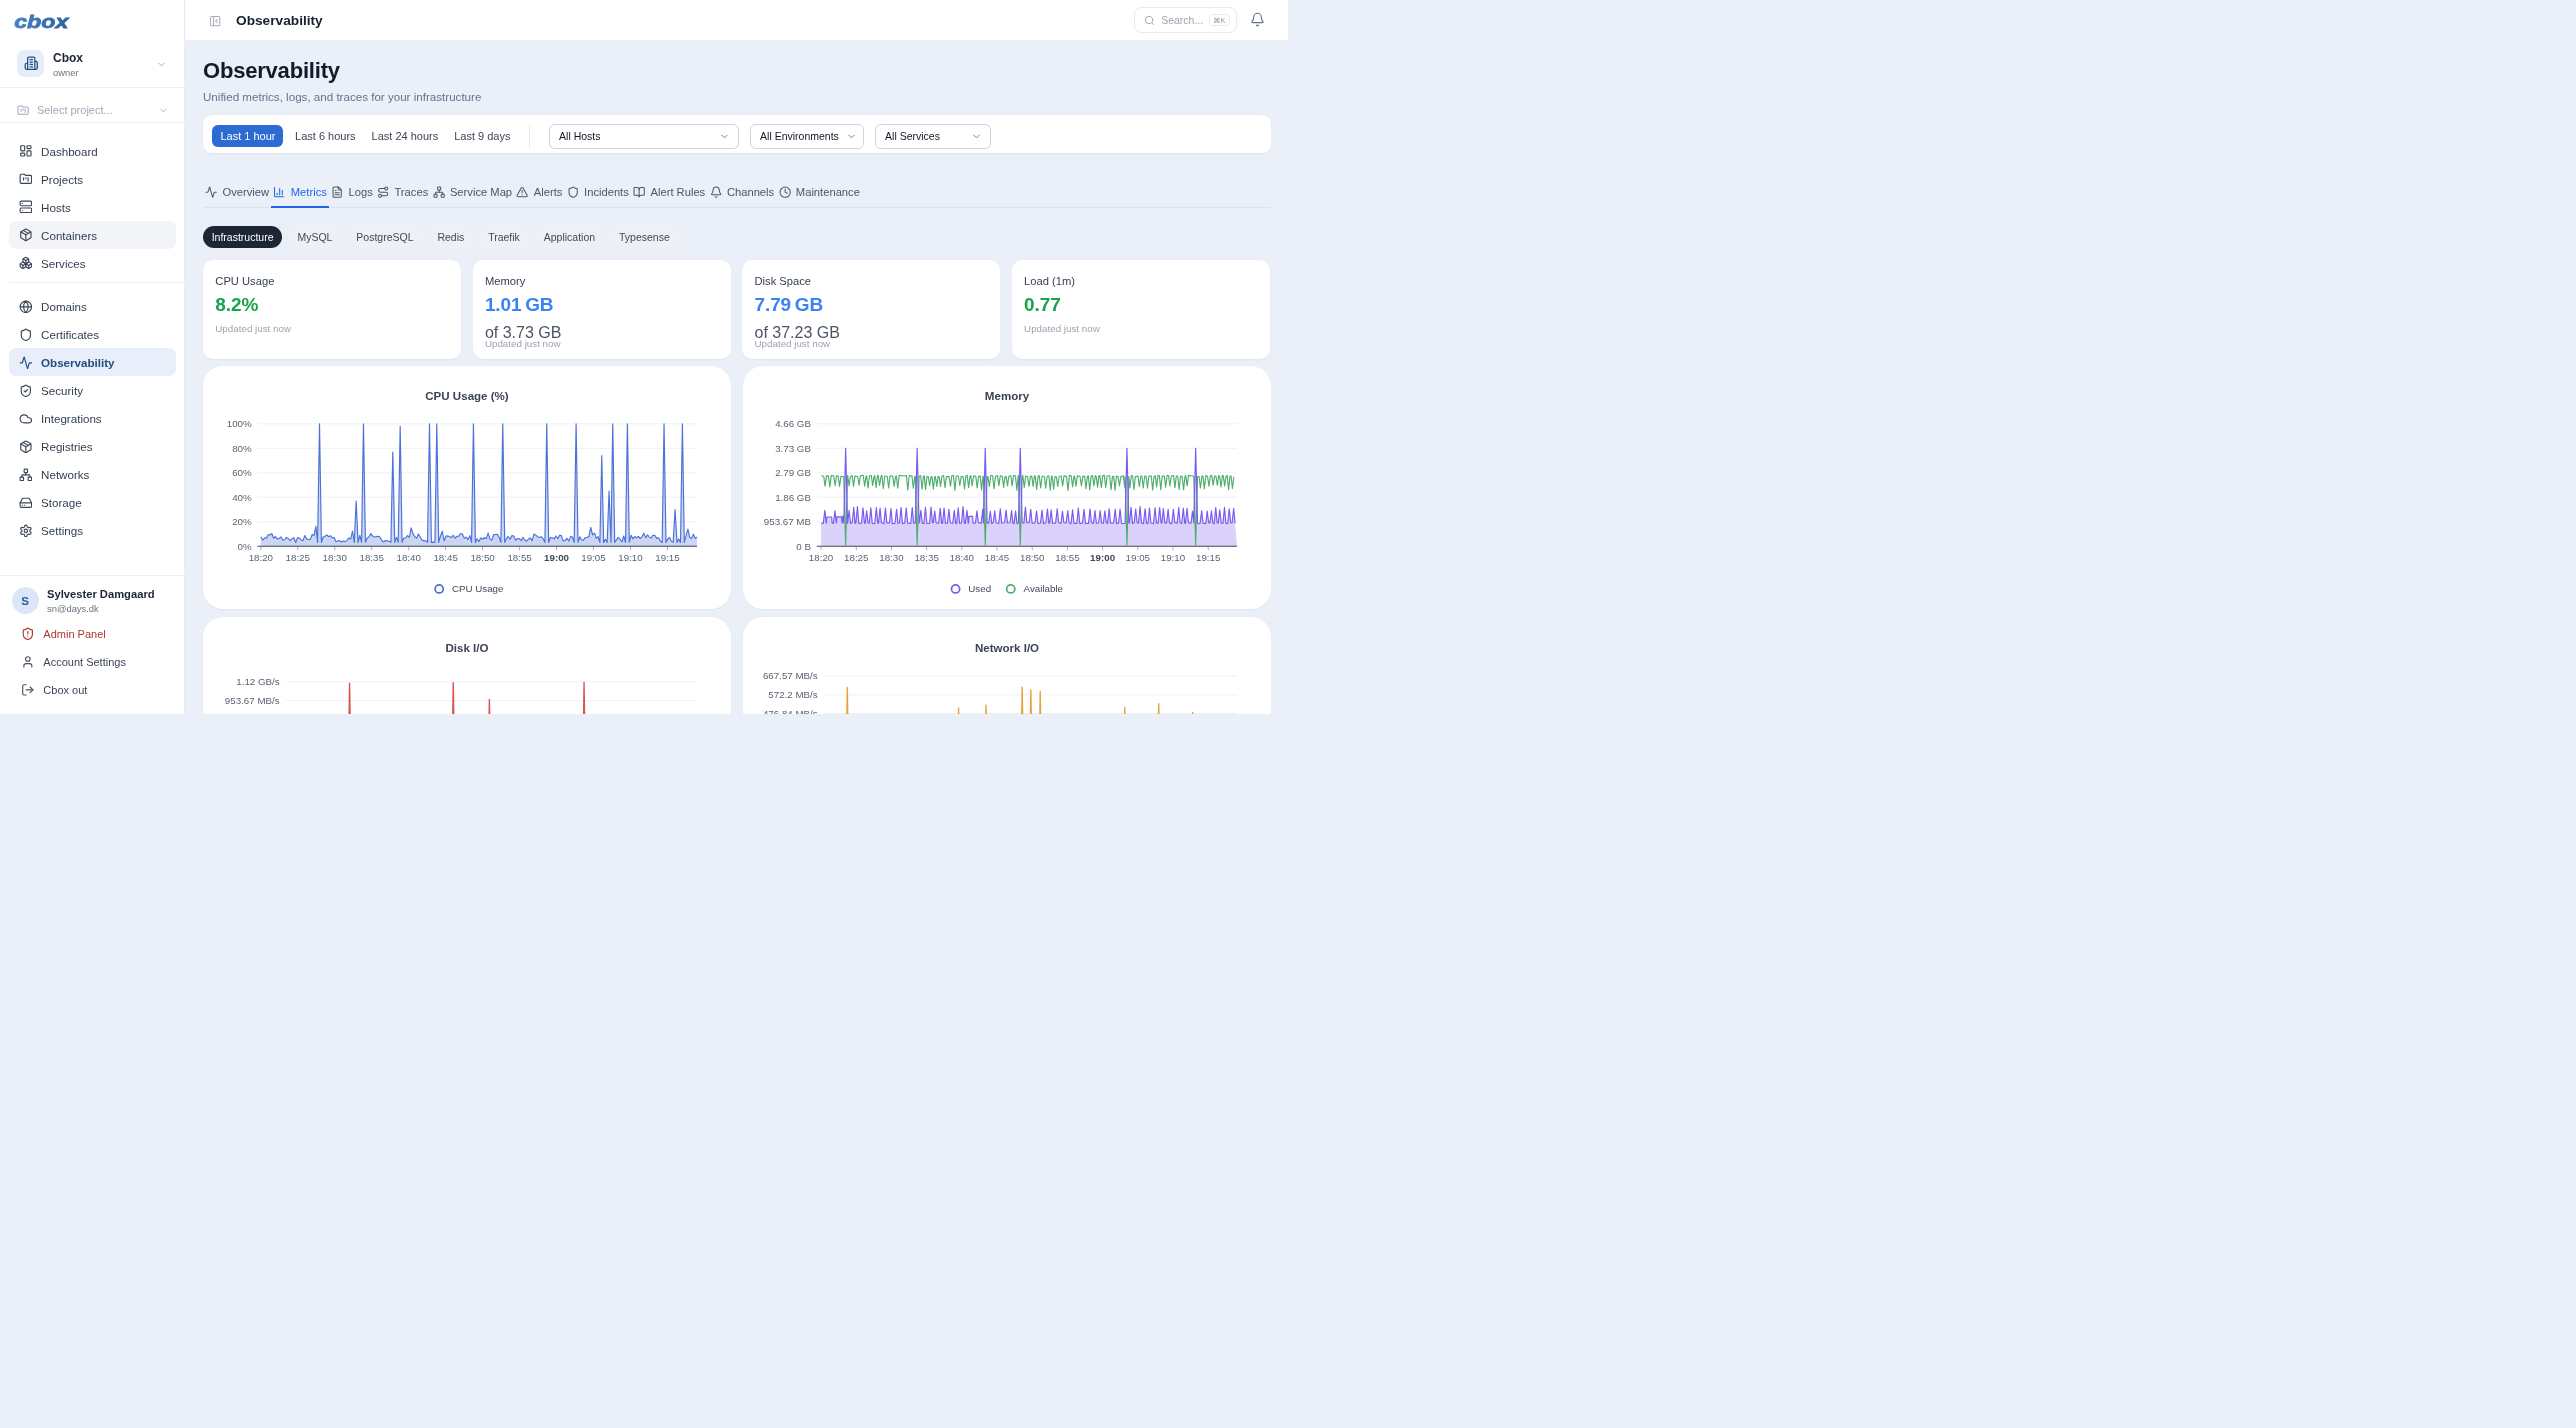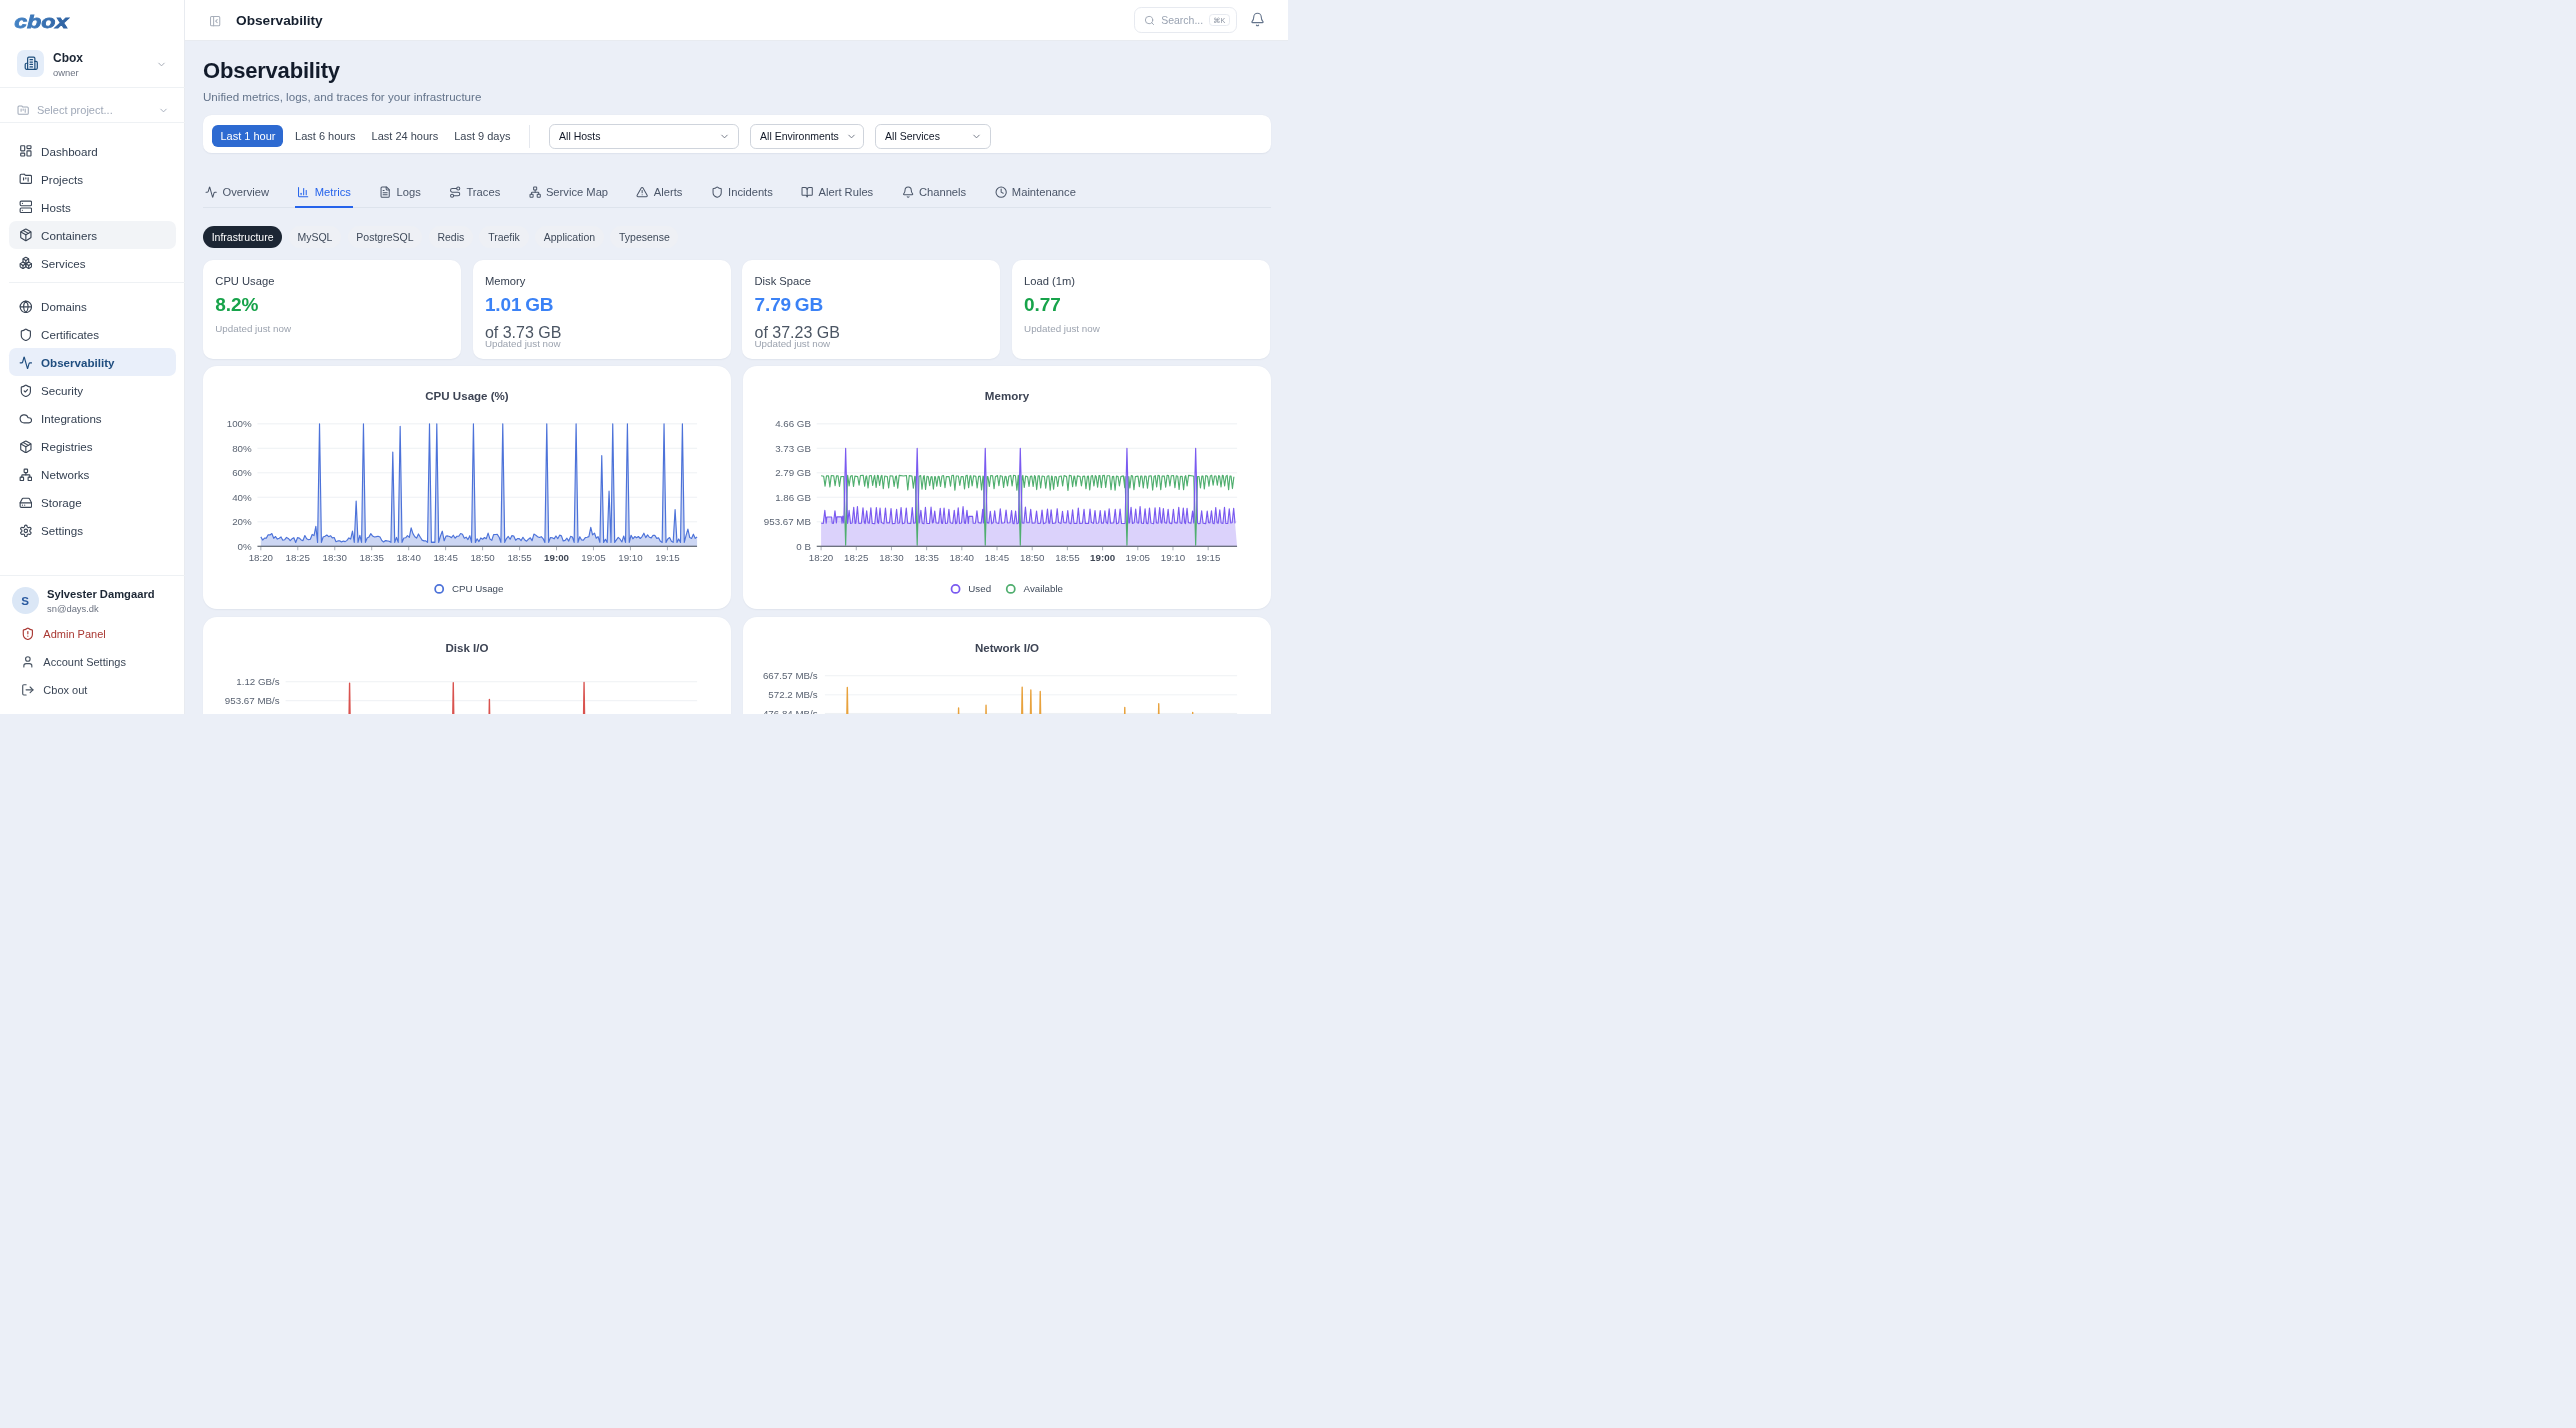--- a/index.html
+++ b/index.html
@@ -38,38 +38,38 @@
 #bell{position:absolute;left:1065px;top:12.3px}
 
 #h1{position:absolute;left:203px;top:58px;font-size:22px;font-weight:bold;color:#121b2b;letter-spacing:-0.2px}
 #sub{position:absolute;left:203px;top:90px;font-size:11.6px;color:#64748b}
 #fbar{position:absolute;left:203px;top:115px;width:1068px;height:38px;background:#fff;border-radius:8.7px;box-shadow:0 0.7px 1.4px rgba(23,34,63,.06);display:flex;align-items:center;padding-top:4.3px;box-sizing:border-box}
 .tbtn{height:22.4px;border-radius:5.8px;display:flex;align-items:center;padding:0 8px;font-size:11px;color:#3b4554;white-space:nowrap}
 .tbtn.sel{background:#2d6ad1;color:#fff;margin-left:9.4px}
 .vdiv{width:0.7px;height:23px;background:#e5e8ee;margin:0 19.5px 0 10px}
 .fsel{height:25px;border:0.7px solid #cfd4dc;border-radius:5.8px;display:flex;align-items:center;padding:0 8px 0 9.4px;font-size:10.5px;color:#111827;background:#fff;white-space:nowrap}
 .fsel .cv{margin-left:auto;padding-left:7.2px;display:flex}
-#tabs{position:absolute;left:203px;top:178px;width:1068px;height:30px;border-bottom:0.7px solid #dde3ec;display:flex;gap:24px}
+#tabs{position:absolute;left:203px;top:178px;width:1068px;height:30px;border-bottom:0.7px solid #dde3ec;display:flex;gap:0}
 .tab{display:flex;align-items:center;gap:5px;font-size:11.2px;color:#4a5568;padding:0 2.2px;border-bottom:2.2px solid transparent;height:30px;white-space:nowrap}
 .tab.act{color:#2563eb;border-bottom-color:#2563eb;font-weight:normal}
 #pills{position:absolute;left:203px;top:226px;display:flex;gap:6.5px}
 .pill{height:22px;padding:0 8.7px;border-radius:11.6px;background:#eef0f5;color:#3f4a5a;font-size:10.5px;display:flex;align-items:center;white-space:nowrap}
 .pill.sel{background:#1c2634;color:#fff}
 #stats{position:absolute;left:203px;top:260px;display:flex;gap:11.6px}
 .stat{width:258px;height:99px;background:#fff;border-radius:10px;box-shadow:0 0.7px 1.4px rgba(23,34,63,.05);position:relative}
 .st{position:absolute;left:12.3px;top:15px;font-size:11.2px;color:#374151}
 .sv{position:absolute;left:12.3px;top:34px;font-size:19px;font-weight:bold;letter-spacing:-0.1px}
 .green{color:#17a34a}.blue{color:#3b82f6}
 .su{position:absolute;left:12.3px;top:63px;font-size:9.8px;color:#9ca3af}
 .so{position:absolute;left:12.3px;top:64px;font-size:16px;color:#4b5563}
 .su2{position:absolute;left:12.3px;top:78px;font-size:9.8px;color:#9ca3af}
 #crow1,#crow2{position:absolute;left:203px;display:flex;gap:11.6px}
 #crow1{top:366px}
 #crow2{top:617px}
-.chart{width:528px;height:243px;background:#fff;border-radius:14px;box-shadow:0 0.7px 1.4px rgba(23,34,63,.05)}
+.chart{width:528px;height:243px;background:#fff;border-radius:20px;box-shadow:0 0.7px 1.4px rgba(23,34,63,.05)}
 </style></head>
 <body>
 <div id="side">
   <div id="logo">
       <svg width="56" height="20" viewBox="0 0 78 28">
         <defs>
           <linearGradient id="lg" x1="0" y1="0" x2="1" y2="0">
             <stop offset="0" stop-color="#4483c5"></stop>
             <stop offset="1" stop-color="#2d60a0"></stop>
           </linearGradient>

